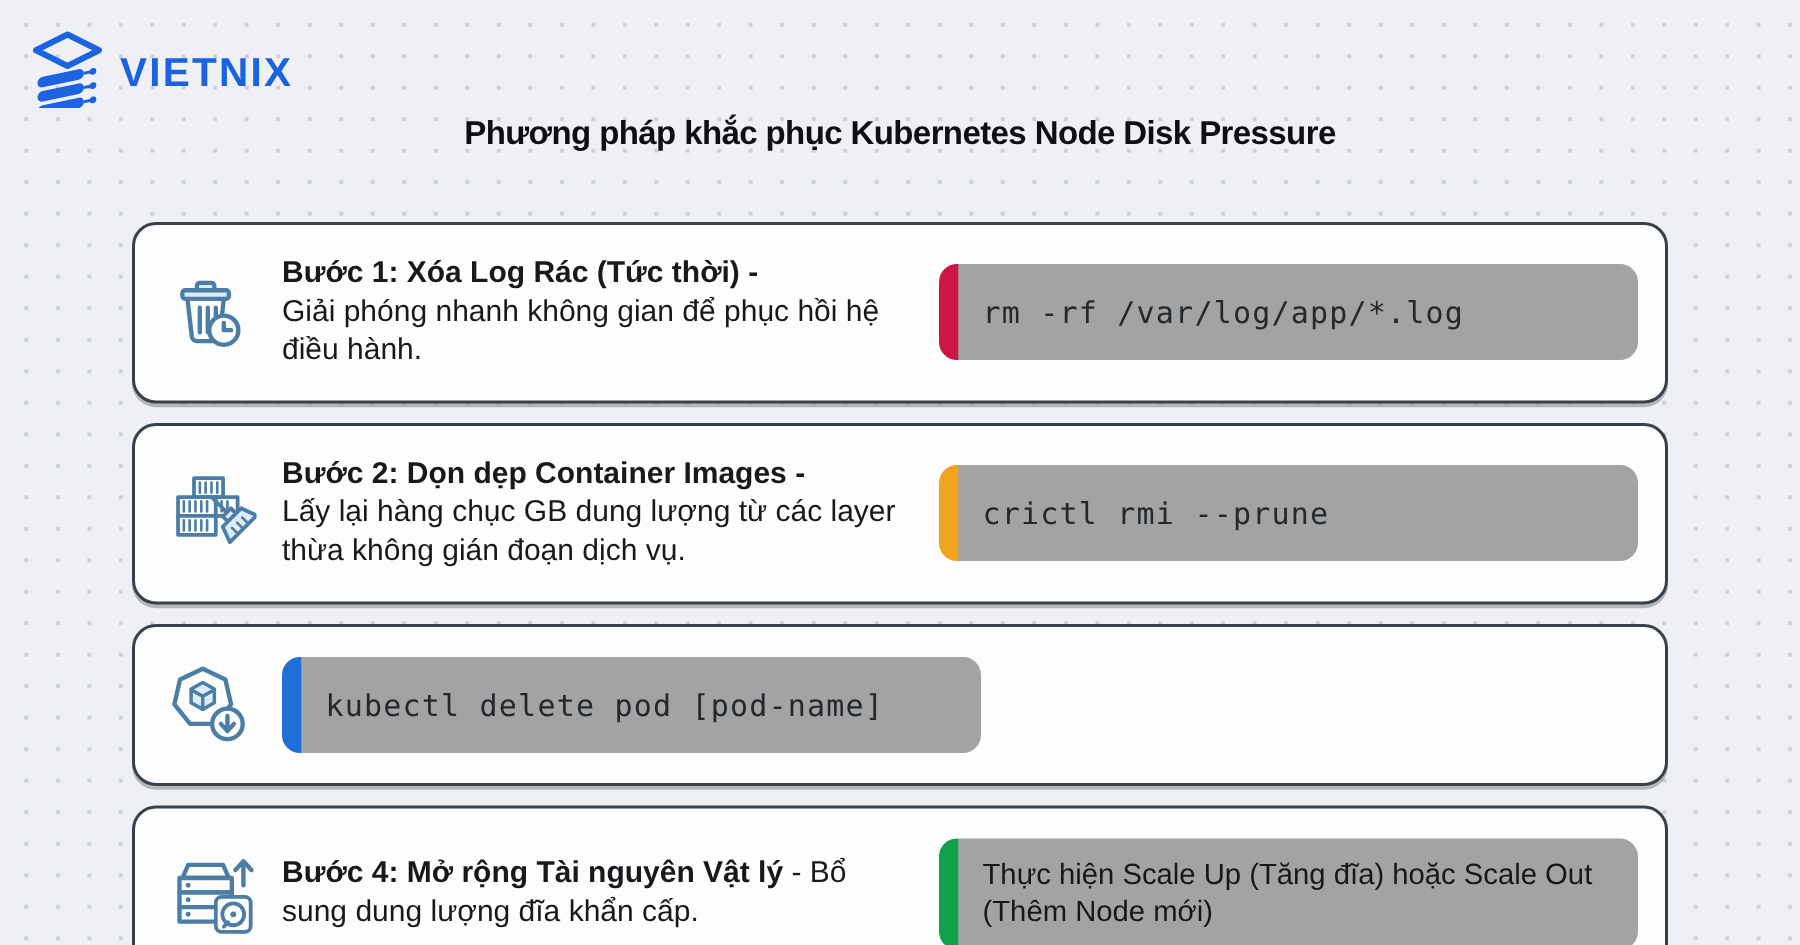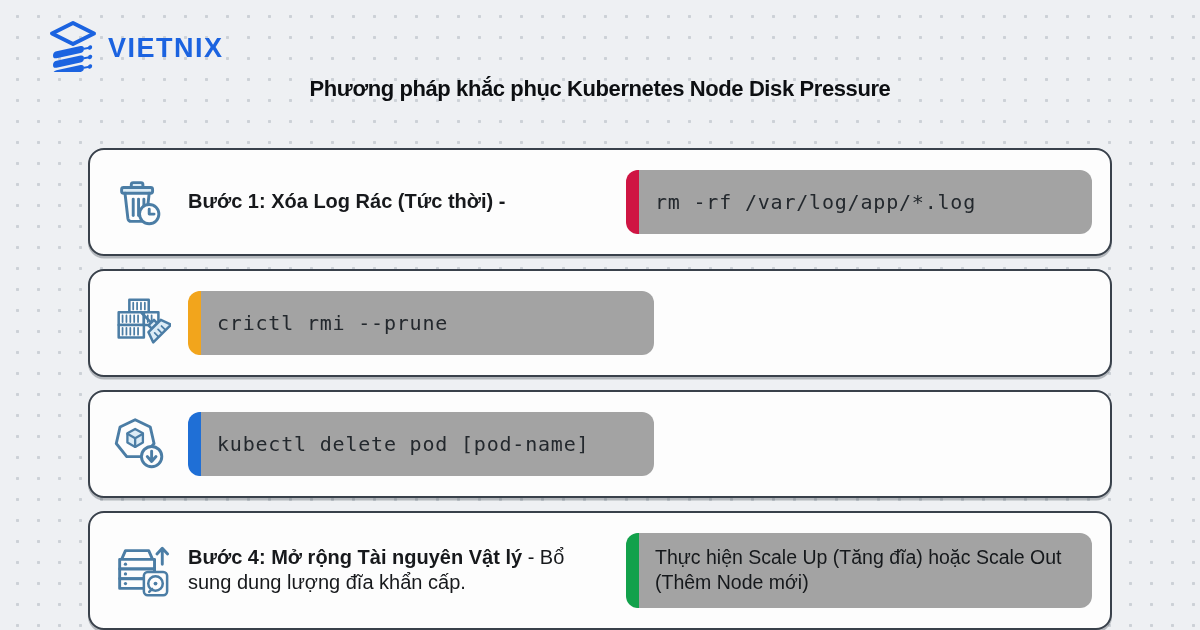--- a/index.html
+++ b/index.html
@@ -6,21 +6,21 @@
   html, body { width: 1200px; height: 630px; }
   body {
     font-family: "Liberation Sans", "DejaVu Sans", sans-serif;
     background-color: #eef0f3;
     background-image: radial-gradient(#ccd1d7 1.4px, rgba(0,0,0,0) 1.5px);
     background-size: 21px 21px;
     background-position: 7px 6px;
     overflow: hidden;
     color: #16181b;
   }
-  .header { padding: 20px 0 0 48px; display: flex; align-items: center; gap: 10px; }
+  .header { padding: 20px 0 0 20px; display: flex; align-items: center; gap: 10px; }
   .logo-icon svg { display: block; }
   .brand-name {
     font-size: 27px; font-weight: bold; letter-spacing: 1.5px; margin-top: 4px;
   }
   .page-title {
     text-align: center; font-size: 22px; font-weight: bold;
     letter-spacing: -0.4px; margin-top: 4px; color: #0d0f12;
   }
   .steps { width: 1024px; margin: 46px auto 0; }
   .card {
@@ -85,21 +85,21 @@
         <path d="M25 12 h8 a2 2 0 0 1 2 2 v3 h-12 v-3 a2 2 0 0 1 2 -2 z" fill="#dcecf6"></path>
         <rect x="13" y="17" width="32" height="6" rx="2" fill="#dcecf6"></rect>
         <path d="M16.5 23 l3 26 a3.5 3.5 0 0 0 3.5 3 h12 a3.5 3.5 0 0 0 3.5 -3 l3 -26"></path>
         <path d="M25 29 v17"></path>
           <path d="M30.5 29 v17"></path>
           <path d="M36 29 v17"></path>
         <circle cx="41.5" cy="44.5" r="10" fill="#fdfdfd"></circle>
         <path d="M41.5 39.5 v5 h5"></path>
       </svg>
     </span>
-    <p class="step-text"><b class="block">Bước 1: Xóa Log Rác (Tức thời) -</b></p>
+    <p class="step-text"><b class="block">Bước 1: Xóa Log Rác (Tức thời) -</b><span>Giải phóng nhanh không gian để phục hồi hệ điều hành.</span></p>
     <div class="cmd mono" style="border-left-color: rgb(207, 21, 67);">
       <span>rm -rf /var/log/app/*.log</span>
     </div>
   </div>
 
   <div class="card">
     <span class="step-icon">
       <svg viewBox="0 0 64 64" fill="none" stroke="#4b7da5" stroke-width="2.6" stroke-linecap="round" stroke-linejoin="round">
         <rect x="21" y="8" width="20" height="13" fill="#fdfdfd"></rect>
         <path d="M25 11 v7 M29 11 v7 M33 11 v7 M37 11 v7" stroke-width="1.8"></path>
@@ -110,20 +110,21 @@
         <rect x="36" y="21" width="15" height="13" fill="#fdfdfd"></rect>
         <path d="M40 24 v7 M44 24 v7" stroke-width="1.8"></path>
         <g transform="translate(45,33) rotate(-45)">
           <path d="M0 -16 V-2"></path>
           <path d="M-4 -2 h8 v5 h-8 z" fill="#dcecf6"></path>
           <path d="M-9 3 h18 l4 11 h-26 z" fill="#dcecf6"></path>
           <path d="M-5 8 v5 M0 8 v5 M5 8 v5" stroke-width="1.8"></path>
         </g>
       </svg>
     </span>
+    <p class="step-text"><b class="block">Bước 2: Dọn dẹp Container Images -</b><span>Lấy lại hàng chục GB dung lượng từ các layer thừa không gián đoạn dịch vụ.</span></p>
     <div class="cmd mono" style="border-left-color: rgb(242, 165, 28); text-align: center;">
       <span>crictl rmi --prune</span>
     </div>
   </div>
 
   <div class="card">
     <span class="step-icon">
       <svg viewBox="0 0 64 64" fill="none" stroke="#4b7da5" stroke-width="3" stroke-linecap="round" stroke-linejoin="round">
         <polygon points="27,7 42.6,14.5 46.5,31.5 35.7,45 18.3,45 7.5,31.5 11.4,14.5" fill="#fdfdfd"></polygon>
         <path d="M27 16.5 l8 4.5 v9.5 l-8 4.5 l-8 -4.5 v-9.5 z" fill="#dcecf6" stroke-width="2.4"></path>

